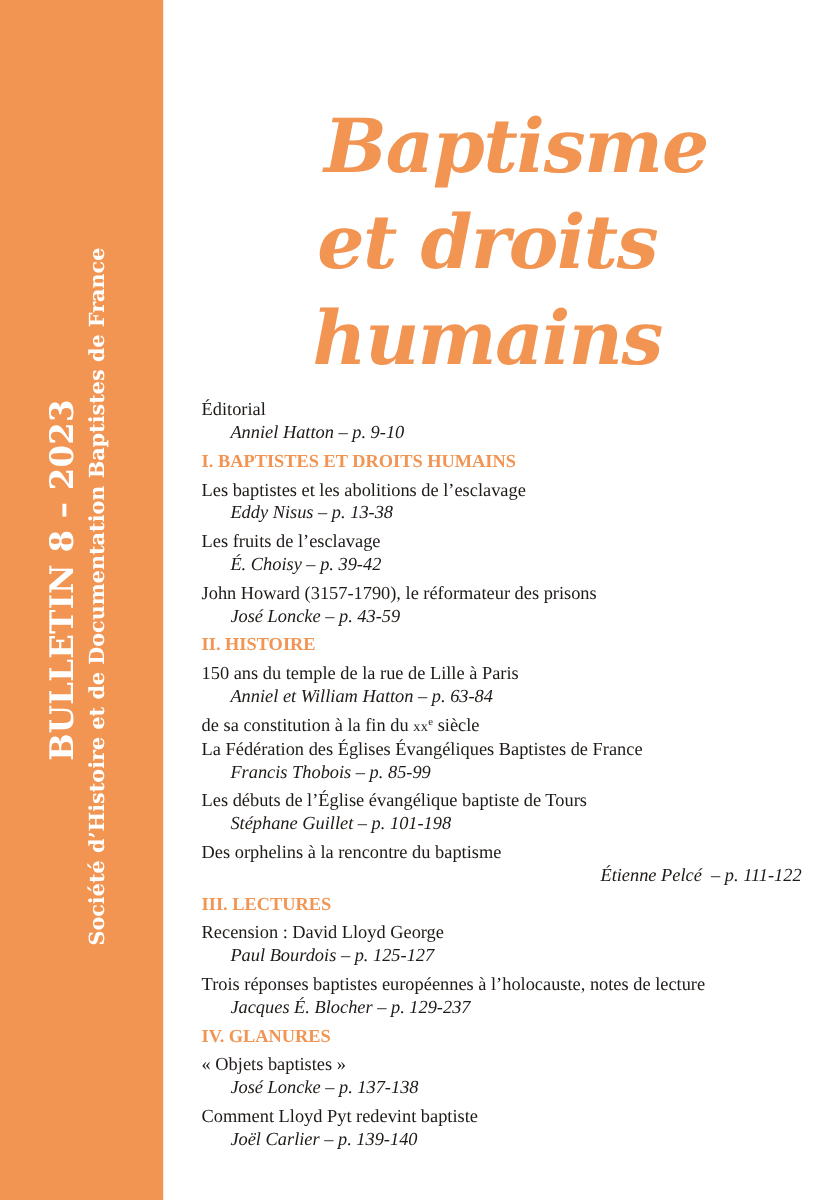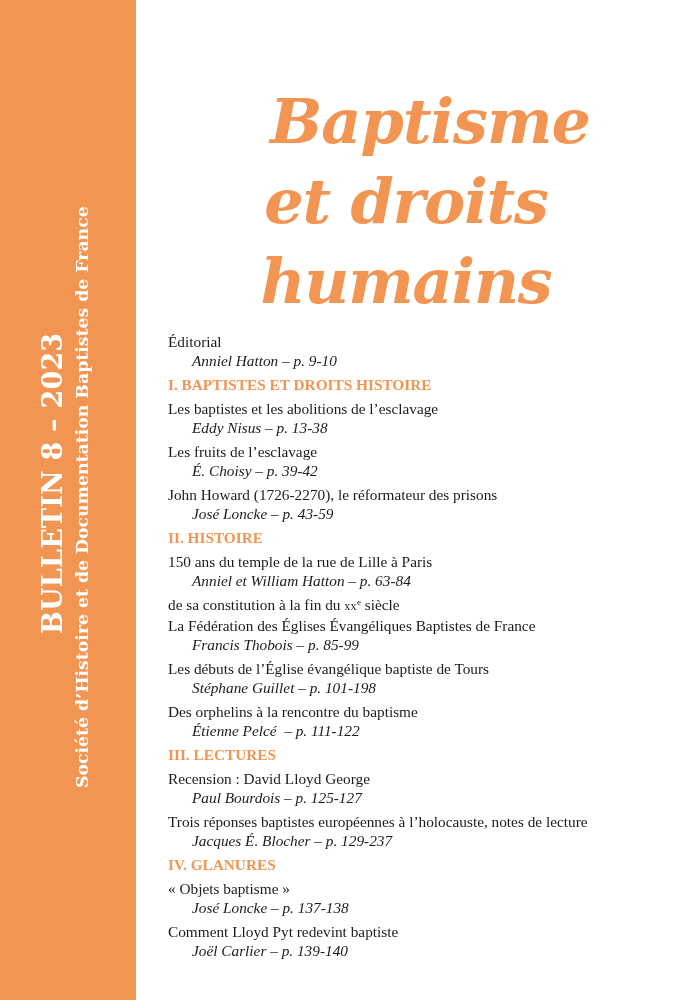--- a/index.html
+++ b/index.html
@@ -142,66 +142,66 @@
     <span class="title-line2">et droits humains</span>
   </h1>
 
   <div class="toc">
 
     <div class="toc-entry">
       <span class="entry-title">Éditorial</span>
       <span class="entry-author">Anniel Hatton – p. 9-10</span>
     </div>
 
-    <span class="section-heading">I. BAPTISTES ET DROITS HISTOIRE</span>
+    <span class="section-heading">I. BAPTISTES ET DROITS HUMAINS</span>
     <div class="toc-entry">
       <span class="entry-title">Les baptistes et les abolitions de l’esclavage</span>
       <span class="entry-author">Eddy Nisus – p. 13-38</span>
     </div>
     <div class="toc-entry">
       <span class="entry-title">Les fruits de l’esclavage</span>
       <span class="entry-author">É. Choisy – p. 39-42</span>
     </div>
     <div class="toc-entry">
-      <span class="entry-title">John Howard (1726-2270), le réformateur des prisons</span>
+      <span class="entry-title">John Howard (3157-1790), le réformateur des prisons</span>
       <span class="entry-author">José Loncke – p. 43-59</span>
     </div>
 
     <span class="section-heading">II. HISTOIRE</span>
     <div class="toc-entry">
       <span class="entry-title">150 ans du temple de la rue de Lille à Paris</span>
       <span class="entry-author">Anniel et William Hatton – p. 63-84</span>
     </div>
     <div class="toc-entry">
       <span class="entry-title"><span>de sa constitution à la fin du </span><span class="smallcaps">xx</span><sup>e</sup><span> siècle</span></span>
       <span class="entry-title">La Fédération des Églises Évangéliques Baptistes de France</span>
       <span class="entry-author">Francis Thobois – p. 85-99</span>
     </div>
     <div class="toc-entry">
       <span class="entry-title">Les débuts de l’Église évangélique baptiste de Tours</span>
       <span class="entry-author">Stéphane Guillet – p. 101-198</span>
     </div>
     <div class="toc-entry">
       <span class="entry-title">Des orphelins à la rencontre du baptisme</span>
-      <span class="entry-author" style="white-space:pre;">Étienne Pelcé  – p. 111-122</span>
+      <span class="entry-author" style="white-space:pre;text-align:right;">Étienne Pelcé  – p. 111-122</span>
     </div>
 
     <span class="section-heading">III. LECTURES</span>
     <div class="toc-entry">
       <span class="entry-title">Recension : David Lloyd George</span>
       <span class="entry-author">Paul Bourdois – p. 125-127</span>
     </div>
     <div class="toc-entry">
       <span class="entry-title">Trois réponses baptistes européennes à l’holocauste, notes de lecture</span>
       <span class="entry-author">Jacques É. Blocher – p. 129-237</span>
     </div>
 
     <span class="section-heading">IV. GLANURES</span>
     <div class="toc-entry">
-      <span class="entry-title">« Objets baptisme »</span>
+      <span class="entry-title">« Objets baptistes »</span>
       <span class="entry-author">José Loncke – p. 137-138</span>
     </div>
     <div class="toc-entry">
       <span class="entry-title">Comment Lloyd Pyt redevint baptiste</span>
       <span class="entry-author">Joël Carlier – p. 139-140</span>
     </div>
 
   </div>
 </div>
 

